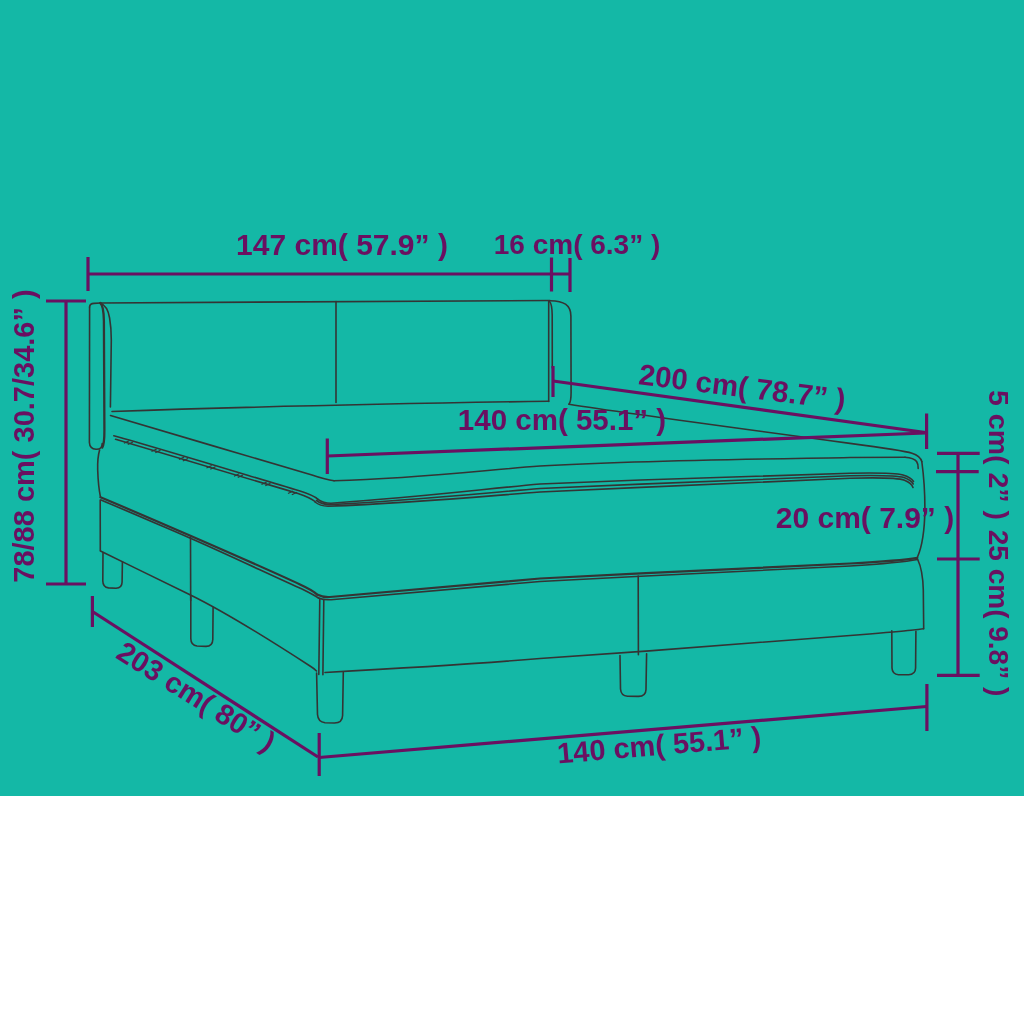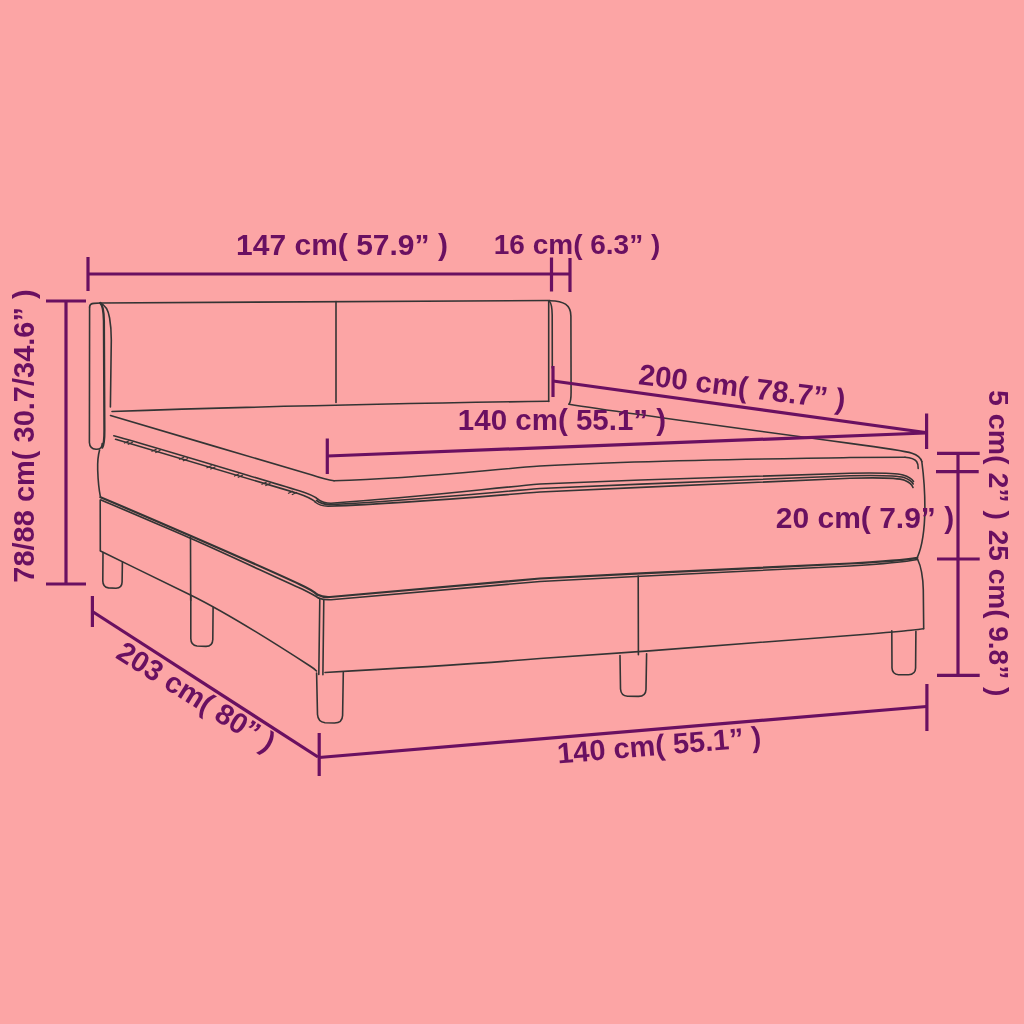--- a/index.html
+++ b/index.html
@@ -1,16 +1,16 @@
 <!DOCTYPE html>
 <html><head>
 <meta charset="utf-8">
 <style>
   html,body{margin:0;padding:0;background:#ffffff;}
-  .wrap{width:1024px;height:1024px;position:relative;background:#fca5a5;}
+  .wrap{width:1024px;height:796px;position:relative;background:#14b8a6;}
   svg{position:absolute;top:0;left:0;}
   text{font-family:"Liberation Sans", sans-serif;font-weight:bold;fill:#6a1061;}
 </style>
 </head>
 <body>
 
 <div class="wrap">
 <svg width="1024" height="1024" viewBox="0 0 1024 1024" fill="none">
   <g stroke="#343434" stroke-width="1.6" stroke-linecap="round" stroke-linejoin="round" fill="none">
 

